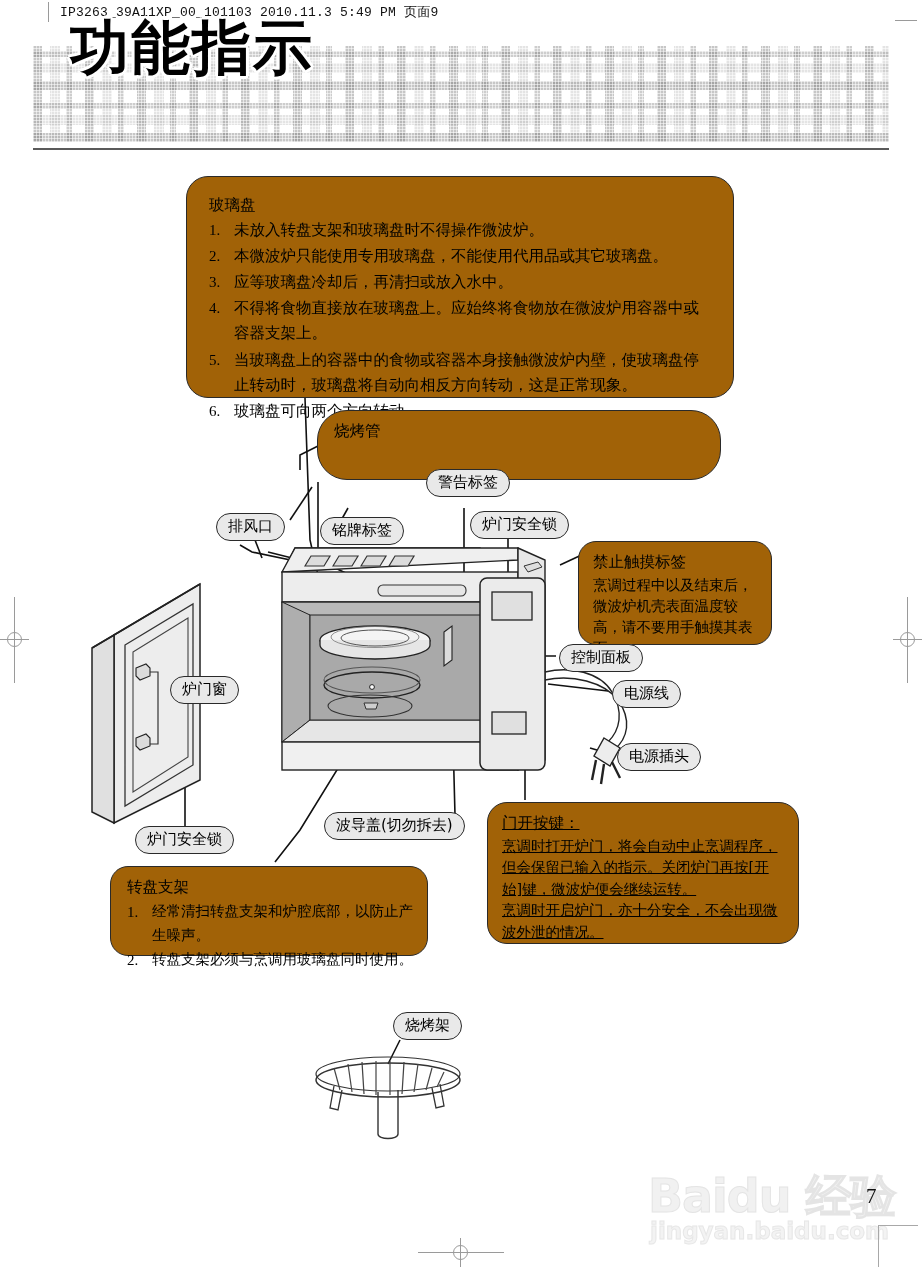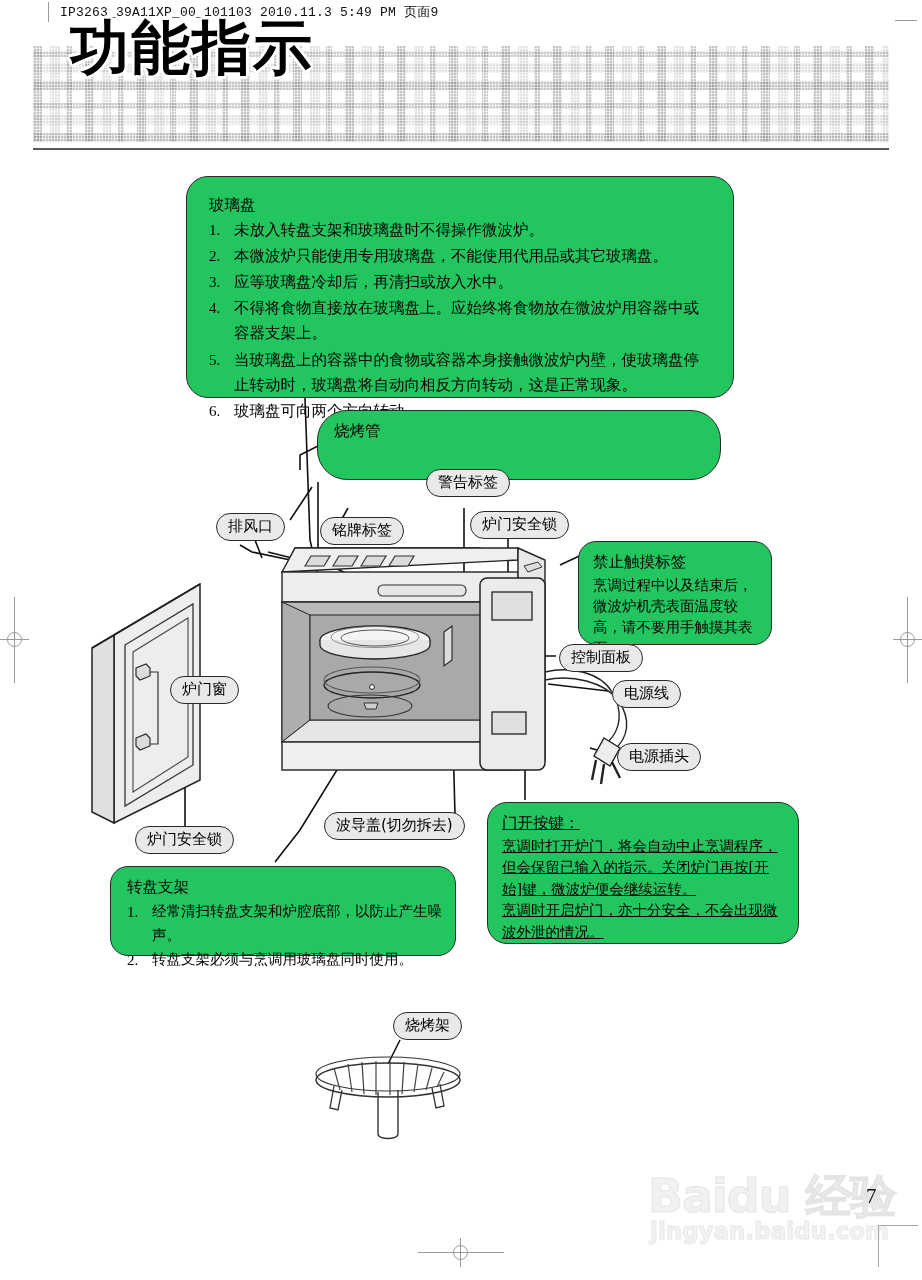--- a/index.html
+++ b/index.html
@@ -89,21 +89,21 @@
   .banner-underline {
     position: absolute;
     left: 33px; top: 148px;
     width: 856px; height: 2px;
     background: #5a5a5a;
   }
 
   
   .box {
     position: absolute;
-    background: #22c55e;
+    background: #a16207;
     border: 1.6px solid #2a2a2a;
     border-radius: 22px;
     box-sizing: border-box;
     line-height: 1.55;
   }
   .box .bt {
     font-size: 15.5px;
     color: #000;
   }
   .box-title {
@@ -413,21 +413,21 @@
   <div class="box-title">禁止触摸标签</div>
   <div class="bt" style="font-size:14.5px; line-height:1.45;">烹调过程中以及结束后，微波炉机壳表面温度较高，请不要用手触摸其表面。</div>
 </div>
 
 <div class="box" style="left:487px; top:802px; width:312px; height:142px; padding:8px 12px 8px 14px; border-radius:20px; z-index:3;text-decoration:underline;">
   <div class="box-title">门开按键：</div>
   <div class="bt" style="font-size:14.5px; line-height:1.48;">烹调时打开炉门，将会自动中止烹调程序，但会保留已输入的指示。关闭炉门再按[开始]键，微波炉便会继续运转。</div>
   <div class="bt" style="font-size:14.5px; line-height:1.48;">烹调时开启炉门，亦十分安全，不会出现微波外泄的情况。</div>
 </div>
 
-<div class="box" style="left:110px; top:866px; width:346px; height:90px; padding:8px 12px 8px 16px; border-radius:18px; z-index:3;">
+<div class="box" style="left:110px; top:866px; width:318px; height:90px; padding:8px 12px 8px 16px; border-radius:18px; z-index:3;">
   <div class="box-title">转盘支架</div>
   <ol class="numlist">
     <li style="font-size:14.5px;">经常清扫转盘支架和炉腔底部，以防止产生噪声。</li>
     <li style="font-size:14.5px;">转盘支架必须与烹调用玻璃盘同时使用。</li>
   </ol>
 </div>
 
 <div class="pill" style="left:216px; top:513px; z-index:4;">排风口</div>
 
 <div class="pill" style="left:320px; top:517px; z-index:4;">铭牌标签</div>

